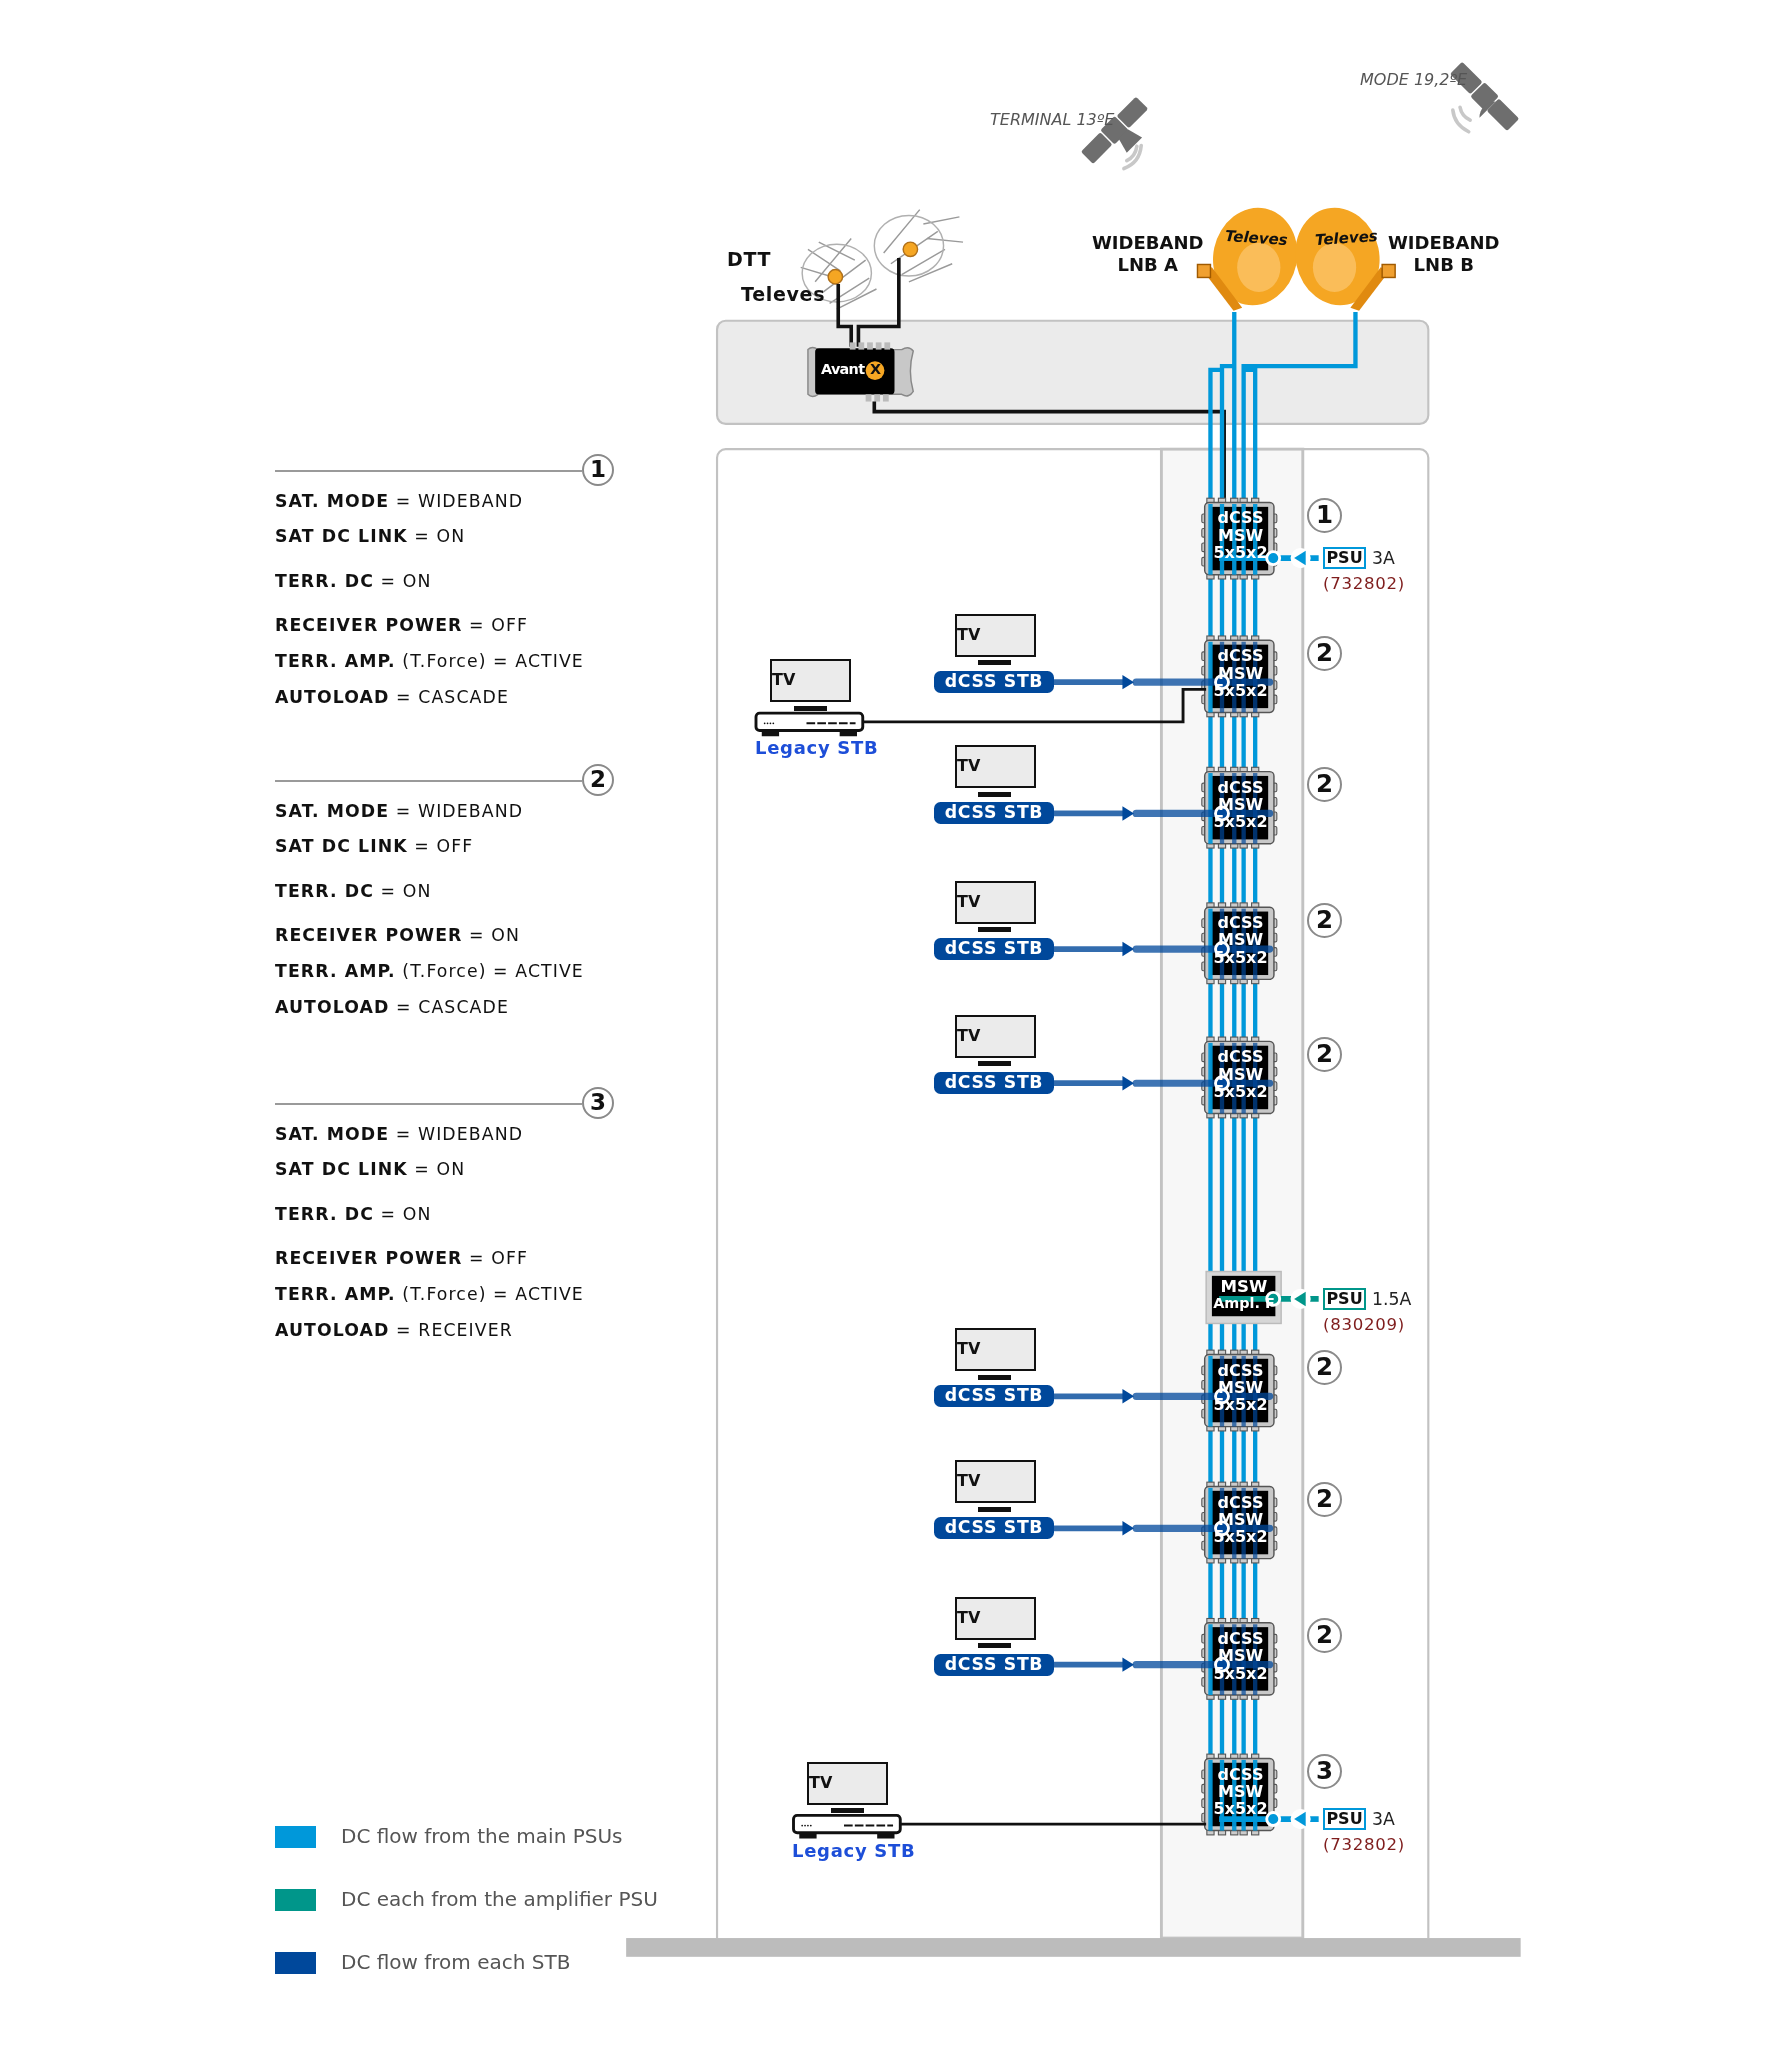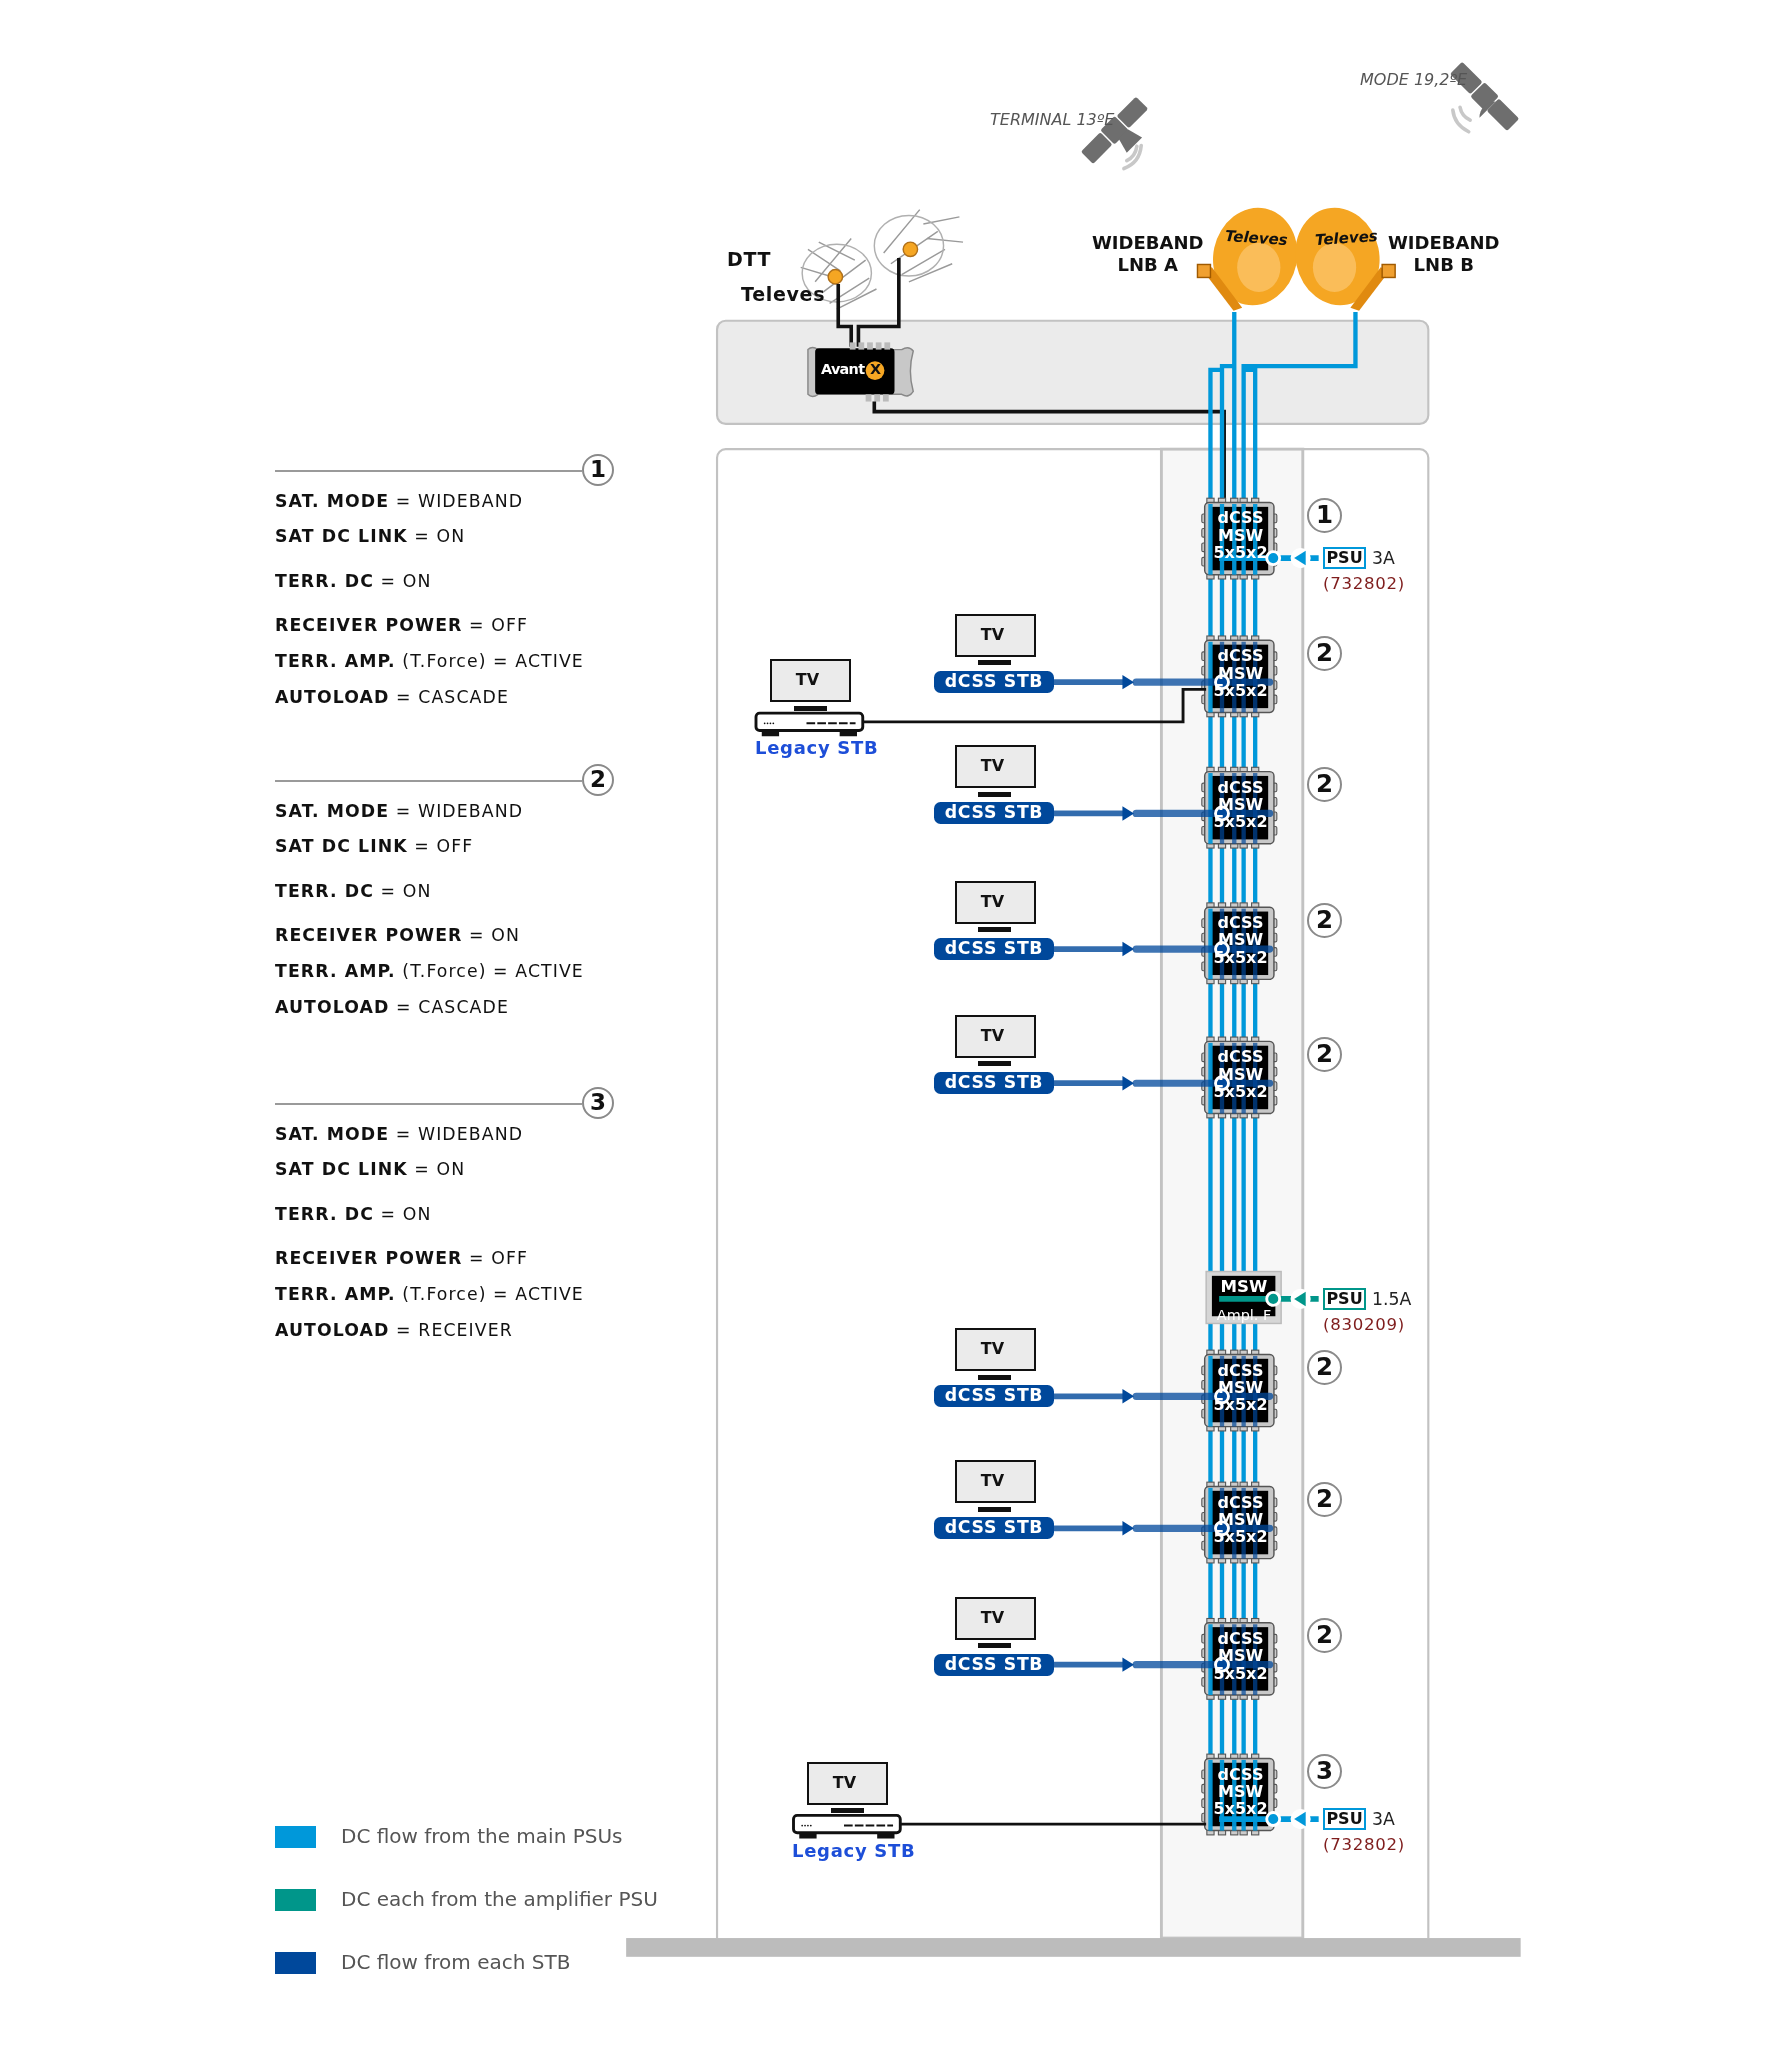--- a/index.html
+++ b/index.html
@@ -13,21 +13,21 @@
   .cfg-line b{font-weight:bold;}
   .cfg-line span.v{font-weight:normal;}
   .legend-item{position:absolute;left:275px;height:21.6px;}
   .legend-swatch{position:absolute;left:0;top:0;width:41px;height:21.6px;}
   .legend-label{position:absolute;left:66px;top:-2.2px;font:20px "DejaVu Sans",sans-serif;color:#555;white-space:nowrap;}
   .sat-label{position:absolute;font:italic 16px "DejaVu Sans",sans-serif;color:#555;white-space:nowrap;}
   .lnb-label{position:absolute;font:bold 18px "DejaVu Sans",sans-serif;color:#111;text-align:center;line-height:22.4px;white-space:nowrap;}
   .lnb-label .thin{font-weight:bold;margin-top:24px;}
   .dtt-label{position:absolute;font:bold 19px "DejaVu Sans",sans-serif;color:#111;white-space:nowrap;letter-spacing:0.7px;}
   .tv{position:absolute;width:81px;height:43px;border:2.9px solid #111;background:#ebebeb;box-sizing:border-box;}
-  .tv-text{position:absolute;left:0;right:6px;top:9.4px;text-align:center;font:bold 16px "DejaVu Sans",sans-serif;color:#111;}
+  .tv-text{position:absolute;left:0;right:6px;top:9.4px;text-align:left;font:bold 16px "DejaVu Sans",sans-serif;color:#111;}
   .tv-stand{position:absolute;width:33px;height:5px;background:#111;}
   .dstb{position:absolute;width:120px;height:21.6px;border-radius:6.5px;background:#00489b;color:#fff;font:bold 17.3px "DejaVu Sans",sans-serif;letter-spacing:0.7px;text-align:center;line-height:21.6px;}
   .legacy-label{position:absolute;font:bold 18px "DejaVu Sans",sans-serif;color:#1d4ed8;white-space:nowrap;letter-spacing:0.7px;}
   .psu-box{position:absolute;width:43px;height:21.6px;border:2.2px solid #0098da;background:#fff;box-sizing:border-box;font:bold 16px "DejaVu Sans",sans-serif;color:#111;text-align:center;line-height:17.3px;}
   .psu-box.teal{border-color:#00968a;}
   .psu-amp{position:absolute;font:17.3px "DejaVu Sans",sans-serif;color:#222;white-space:nowrap;}
   .psu-ref{position:absolute;font:16.6px "DejaVu Sans",sans-serif;color:#7f1d1d;white-space:nowrap;letter-spacing:0.7px;}
   .msw-num{position:absolute;width:35px;height:35px;border:2.2px solid #8a8a8a;border-radius:50%;box-sizing:border-box;background:#fff;font:bold 24.5px "DejaVu Sans",sans-serif;color:#111;text-align:center;line-height:30px;}
   .msw-label{position:absolute;width:65px;text-align:center;font:bold 16px "DejaVu Sans",sans-serif;color:#fff;line-height:17.3px;}
   .amp-label{position:absolute;width:72px;text-align:center;font:bold 16.6px "DejaVu Sans",sans-serif;color:#fff;line-height:19px;}
@@ -557,21 +557,21 @@
     <div class="msw-label" style="left:1208px;top:1048px;">dCSS</div>
     <div class="msw-label" style="left:1208px;top:1066px;">MSW</div>
     <div class="msw-label" style="left:1208px;top:1083px;">5x5x2</div>
     <div class="msw-num" style="left:1307px;top:1037px;">2</div>
     <div class="dstb" style="left:934px;top:1072px;">dCSS STB</div>
     <div class="tv" style="left:955px;top:1015px;">
       <div class="tv-text">TV</div>
     </div>
     <div class="tv-stand" style="left:978px;top:1061px;"></div>
     <div class="amp-label" style="left:1208px;top:1277px;">MSW</div>
-    <div class="amp-label" style="left:1208px;top:1294px;font-weight:normal;font-size:14.4px;margin-top:12px;">Ampl. F</div>
+    <div class="amp-label" style="left:1208px;top:1294px;font-weight:bold;font-size:14.4px;">Ampl. F</div>
     <div class="psu-box teal" style="left:1323px;top:1288px;">PSU</div>
     <div class="psu-amp" style="left:1372px;top:1289px;">1.5A</div>
     <div class="psu-ref" style="left:1323px;top:1315px;">(830209)</div>
     <div class="msw-label" style="left:1208px;top:1362px;">dCSS</div>
     <div class="msw-label" style="left:1208px;top:1379px;">MSW</div>
     <div class="msw-label" style="left:1208px;top:1396px;">5x5x2</div>
     <div class="msw-num" style="left:1307px;top:1350px;">2</div>
     <div class="dstb" style="left:934px;top:1385px;">dCSS STB</div>
     <div class="tv" style="left:955px;top:1328px;">
       <div class="tv-text">TV</div>

